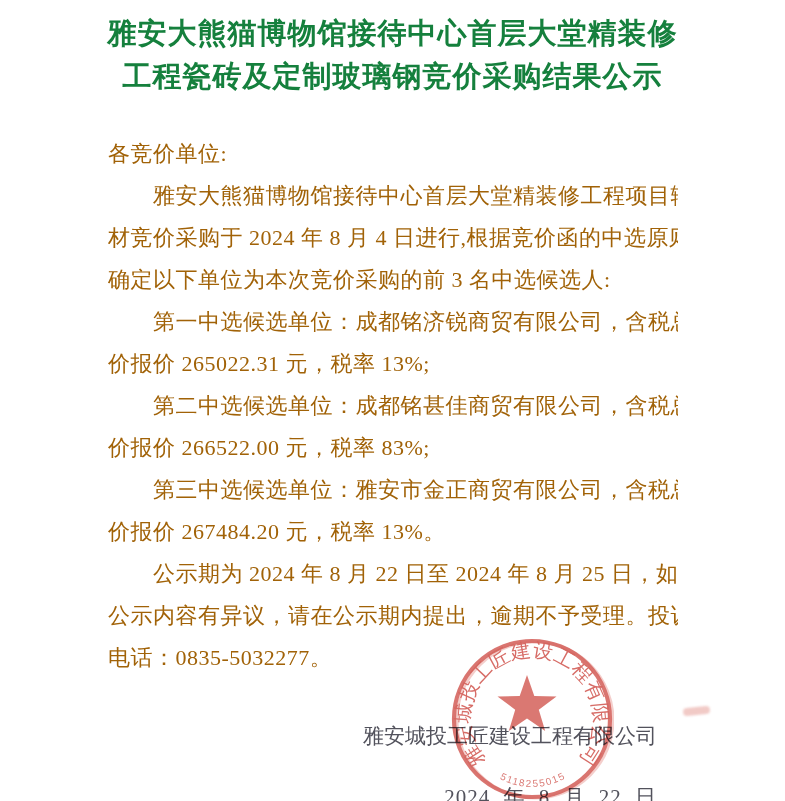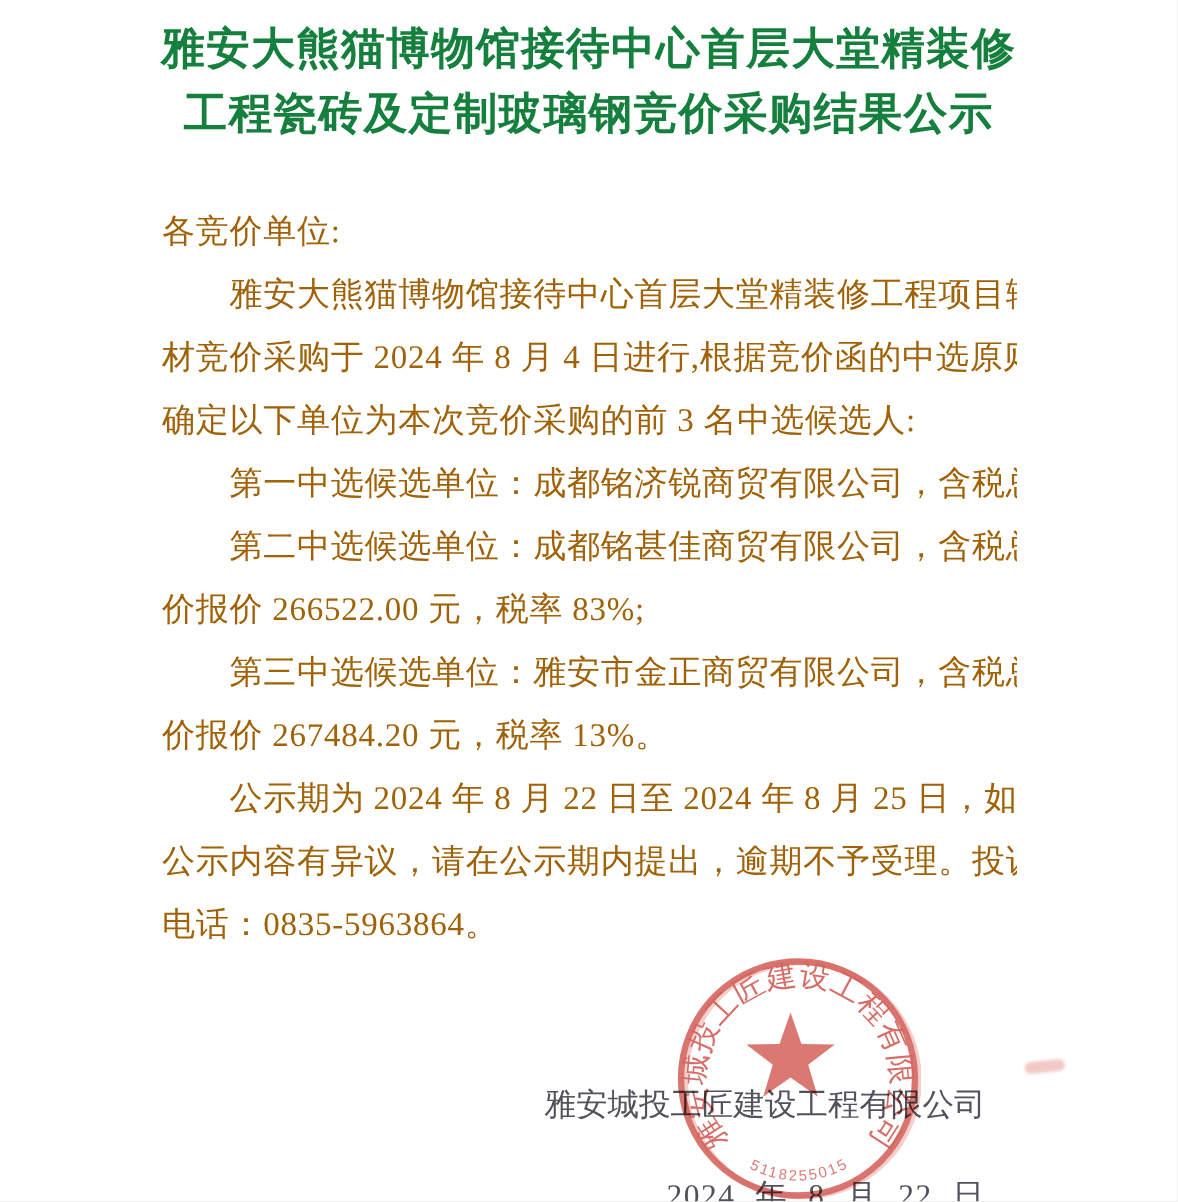--- a/index.html
+++ b/index.html
@@ -58,27 +58,28 @@
     <div>雅安大熊猫博物馆接待中心首层大堂精装修</div>
     <div>工程瓷砖及定制玻璃钢竞价采购结果公示</div>
   </div>
 
   <div class="body-text">
     <div class="line">各竞价单位:</div>
     <div class="line indent fill">雅安大熊猫博物馆接待中心首层大堂精装修工程项目辅</div>
     <div class="line fill">材竞价采购于 2024 年 8 月 4 日进行,根据竞价函的中选原则，</div>
     <div class="line">确定以下单位为本次竞价采购的前 3 名中选候选人:</div>
     <div class="line indent fill">第一中选候选单位：成都铭济锐商贸有限公司，含税总</div>
+    <div class="line">价报价 265022.31 元，税率 13%;</div>
     <div class="line indent fill">第二中选候选单位：成都铭甚佳商贸有限公司，含税总</div>
     <div class="line">价报价 266522.00 元，税率 83%;</div>
     <div class="line indent fill">第三中选候选单位：雅安市金正商贸有限公司，含税总</div>
     <div class="line">价报价 267484.20 元，税率 13%。</div>
     <div class="line indent fill">公示期为 2024 年 8 月 22 日至 2024 年 8 月 25 日，如对</div>
     <div class="line fill">公示内容有异议，请在公示期内提出，逾期不予受理。投诉</div>
-    <div class="line">电话：0835-5963864。</div>
+    <div class="line">电话：0835-5032277。</div>
   </div>
 
   <div class="sig-block">
     <div class="sig-company">雅安城投工匠建设工程有限公司</div>
     <div class="sig-date">2024 年 8 月 22 日</div>
   </div>
 
   <div class="seal">
     <svg viewBox="0 0 164 164" xmlns="http://www.w3.org/2000/svg">
 

